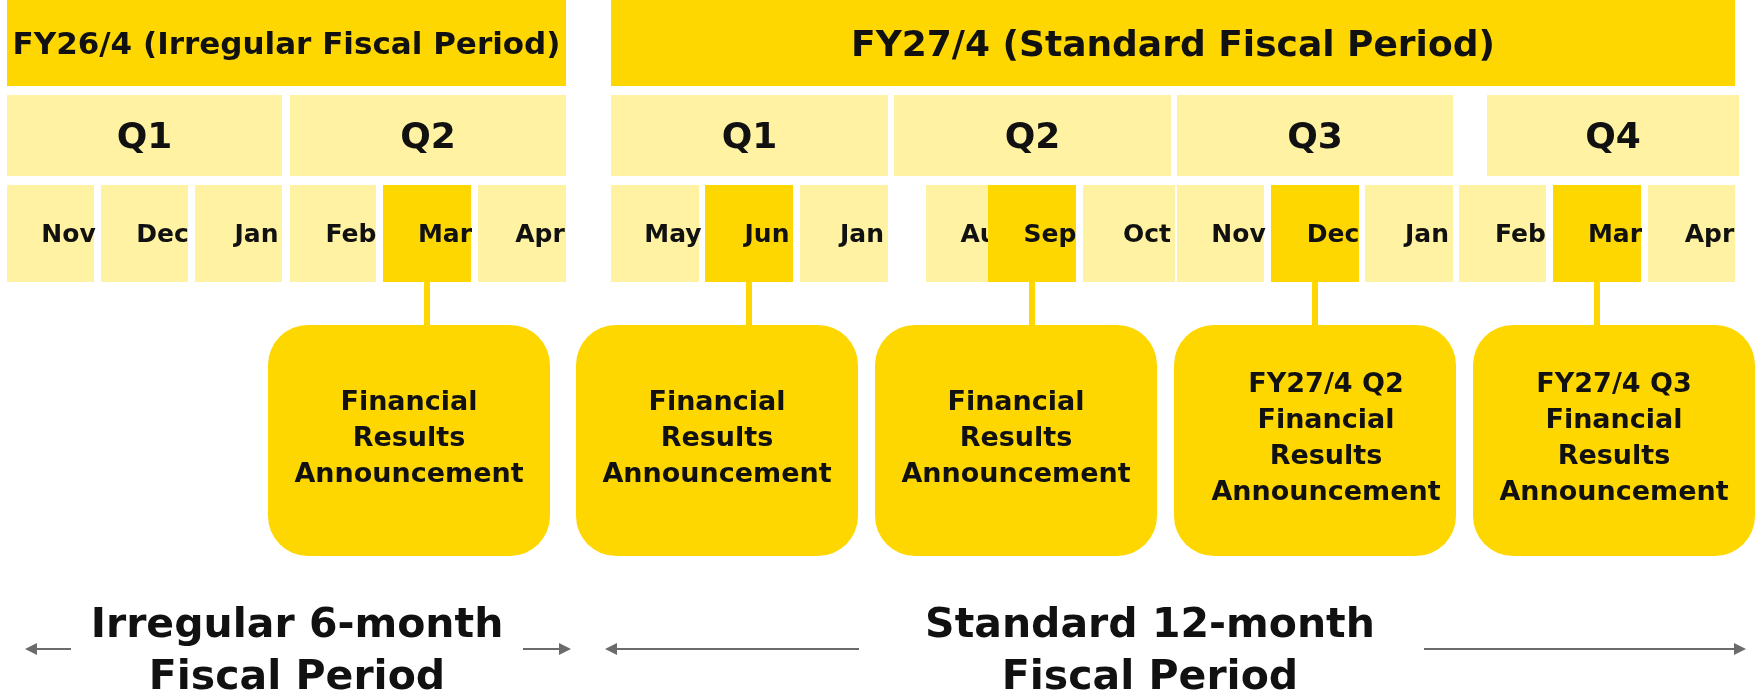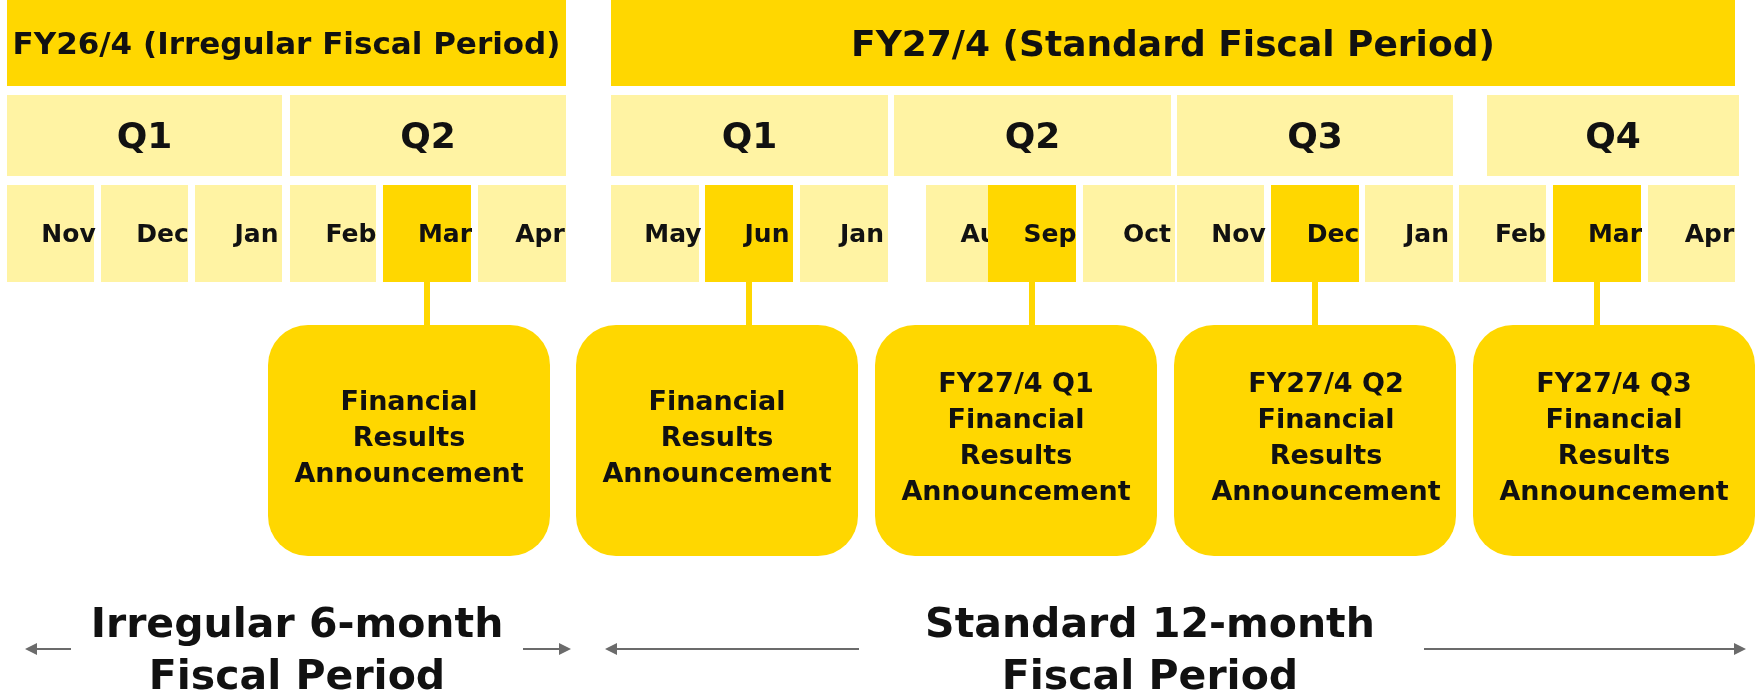--- a/index.html
+++ b/index.html
@@ -65,21 +65,20 @@
   <span>Financial</span>
   <span>Results</span>
   <span>Announcement</span>
 </div>
 <div class="abs box dark center" style="left:576px;flex-direction:column;">
   <span>Financial</span>
   <span>Results</span>
   <span>Announcement</span>
 </div>
 <div class="abs box dark center" style="left:875px;flex-direction:column;">
-  <span>FY27/4 Q1</span>
   <span>Financial</span>
   <span>Results</span>
   <span>Announcement</span>
 </div>
 <div class="abs box dark center" style="left:1174px;flex-direction:column;padding-left:22px;">
   <span>FY27/4 Q2</span>
   <span>Financial</span>
   <span>Results</span>
   <span>Announcement</span>
 </div>

